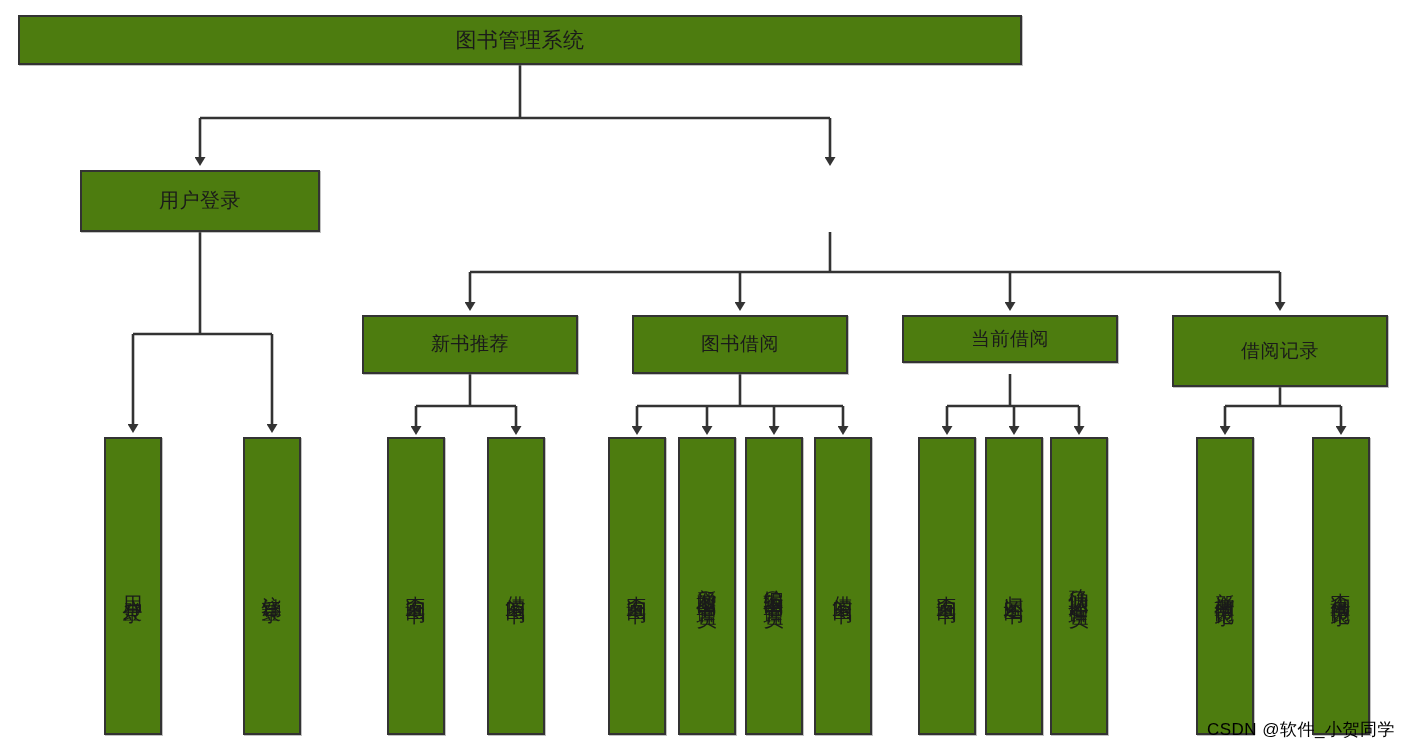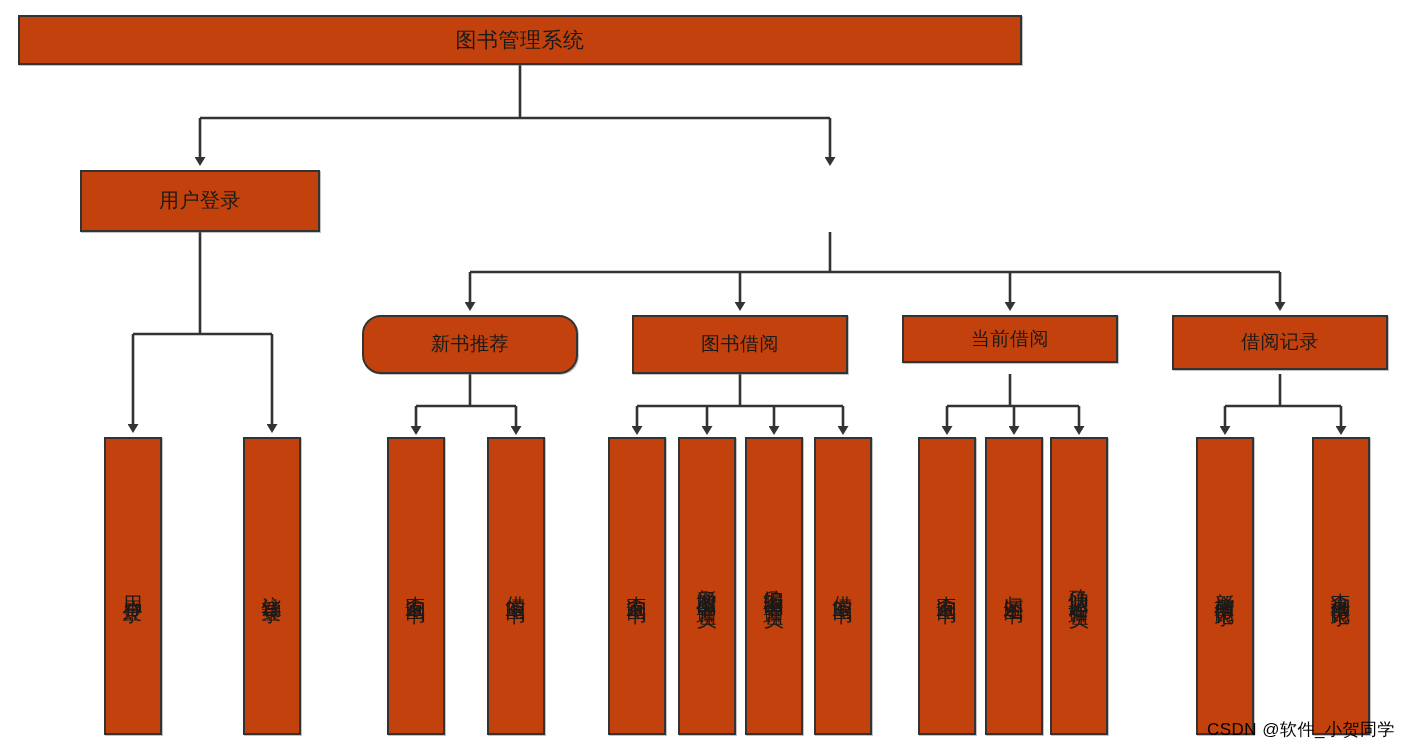--- a/index.html
+++ b/index.html
@@ -22,21 +22,21 @@
     left: 0;
     top: 0;
     width: 1405px;
     height: 747px;
     pointer-events: none;
   }
   .node {
     position: absolute;
     box-sizing: border-box;
     border: 2px solid #333333;
-    background: #c2410c;
+    background: #4d7c0f;
     display: flex;
     align-items: center;
     justify-content: center;
     color: #1a1a1a;
     box-shadow: 1px 1px 0 rgba(120,120,120,0.45);
     z-index: 2;
   }
   .node.root {
     font-size: 21px;
   }
@@ -132,30 +132,30 @@
   </svg>
 
   <div class="node root" style="left:18px; top:15px; width:1004px; height:50px;">
     <span class="label">图书管理系统</span>
   </div>
 
   <div class="node l2" style="left:80px; top:170px; width:240px; height:62px;">
     <span class="label">用户登录</span>
   </div>
 
-  <div class="node l3" style="left:362px; top:315px; width:216px; height:59px;border-radius:19px;">
+  <div class="node l3" style="left:362px; top:315px; width:216px; height:59px;">
     <span class="label">新书推荐</span>
   </div>
   <div class="node l3" style="left:632px; top:315px; width:216px; height:59px;align-items:center;">
     <span class="label">图书借阅</span>
   </div>
   <div class="node l3" style="left:902px; top:315px; width:216px; height:48px;">
     <span class="label">当前借阅</span>
   </div>
-  <div class="node l3" style="left:1172px; top:315px; width:216px; height:55px;">
+  <div class="node l3" style="left:1172px; top:315px; width:216px; height:72px;">
     <span class="label">借阅记录</span>
   </div>
 
   <div class="node leaf" style="left:104px; top:437px; width:58px; height:298px;">
     <span class="label">用户登录</span>
   </div>
   <div class="node leaf" style="left:243px; top:437px; width:58px; height:298px;">
     <span class="label">注销登录</span>
   </div>
   <div class="node leaf" style="left:387px; top:437px; width:58px; height:298px;">

